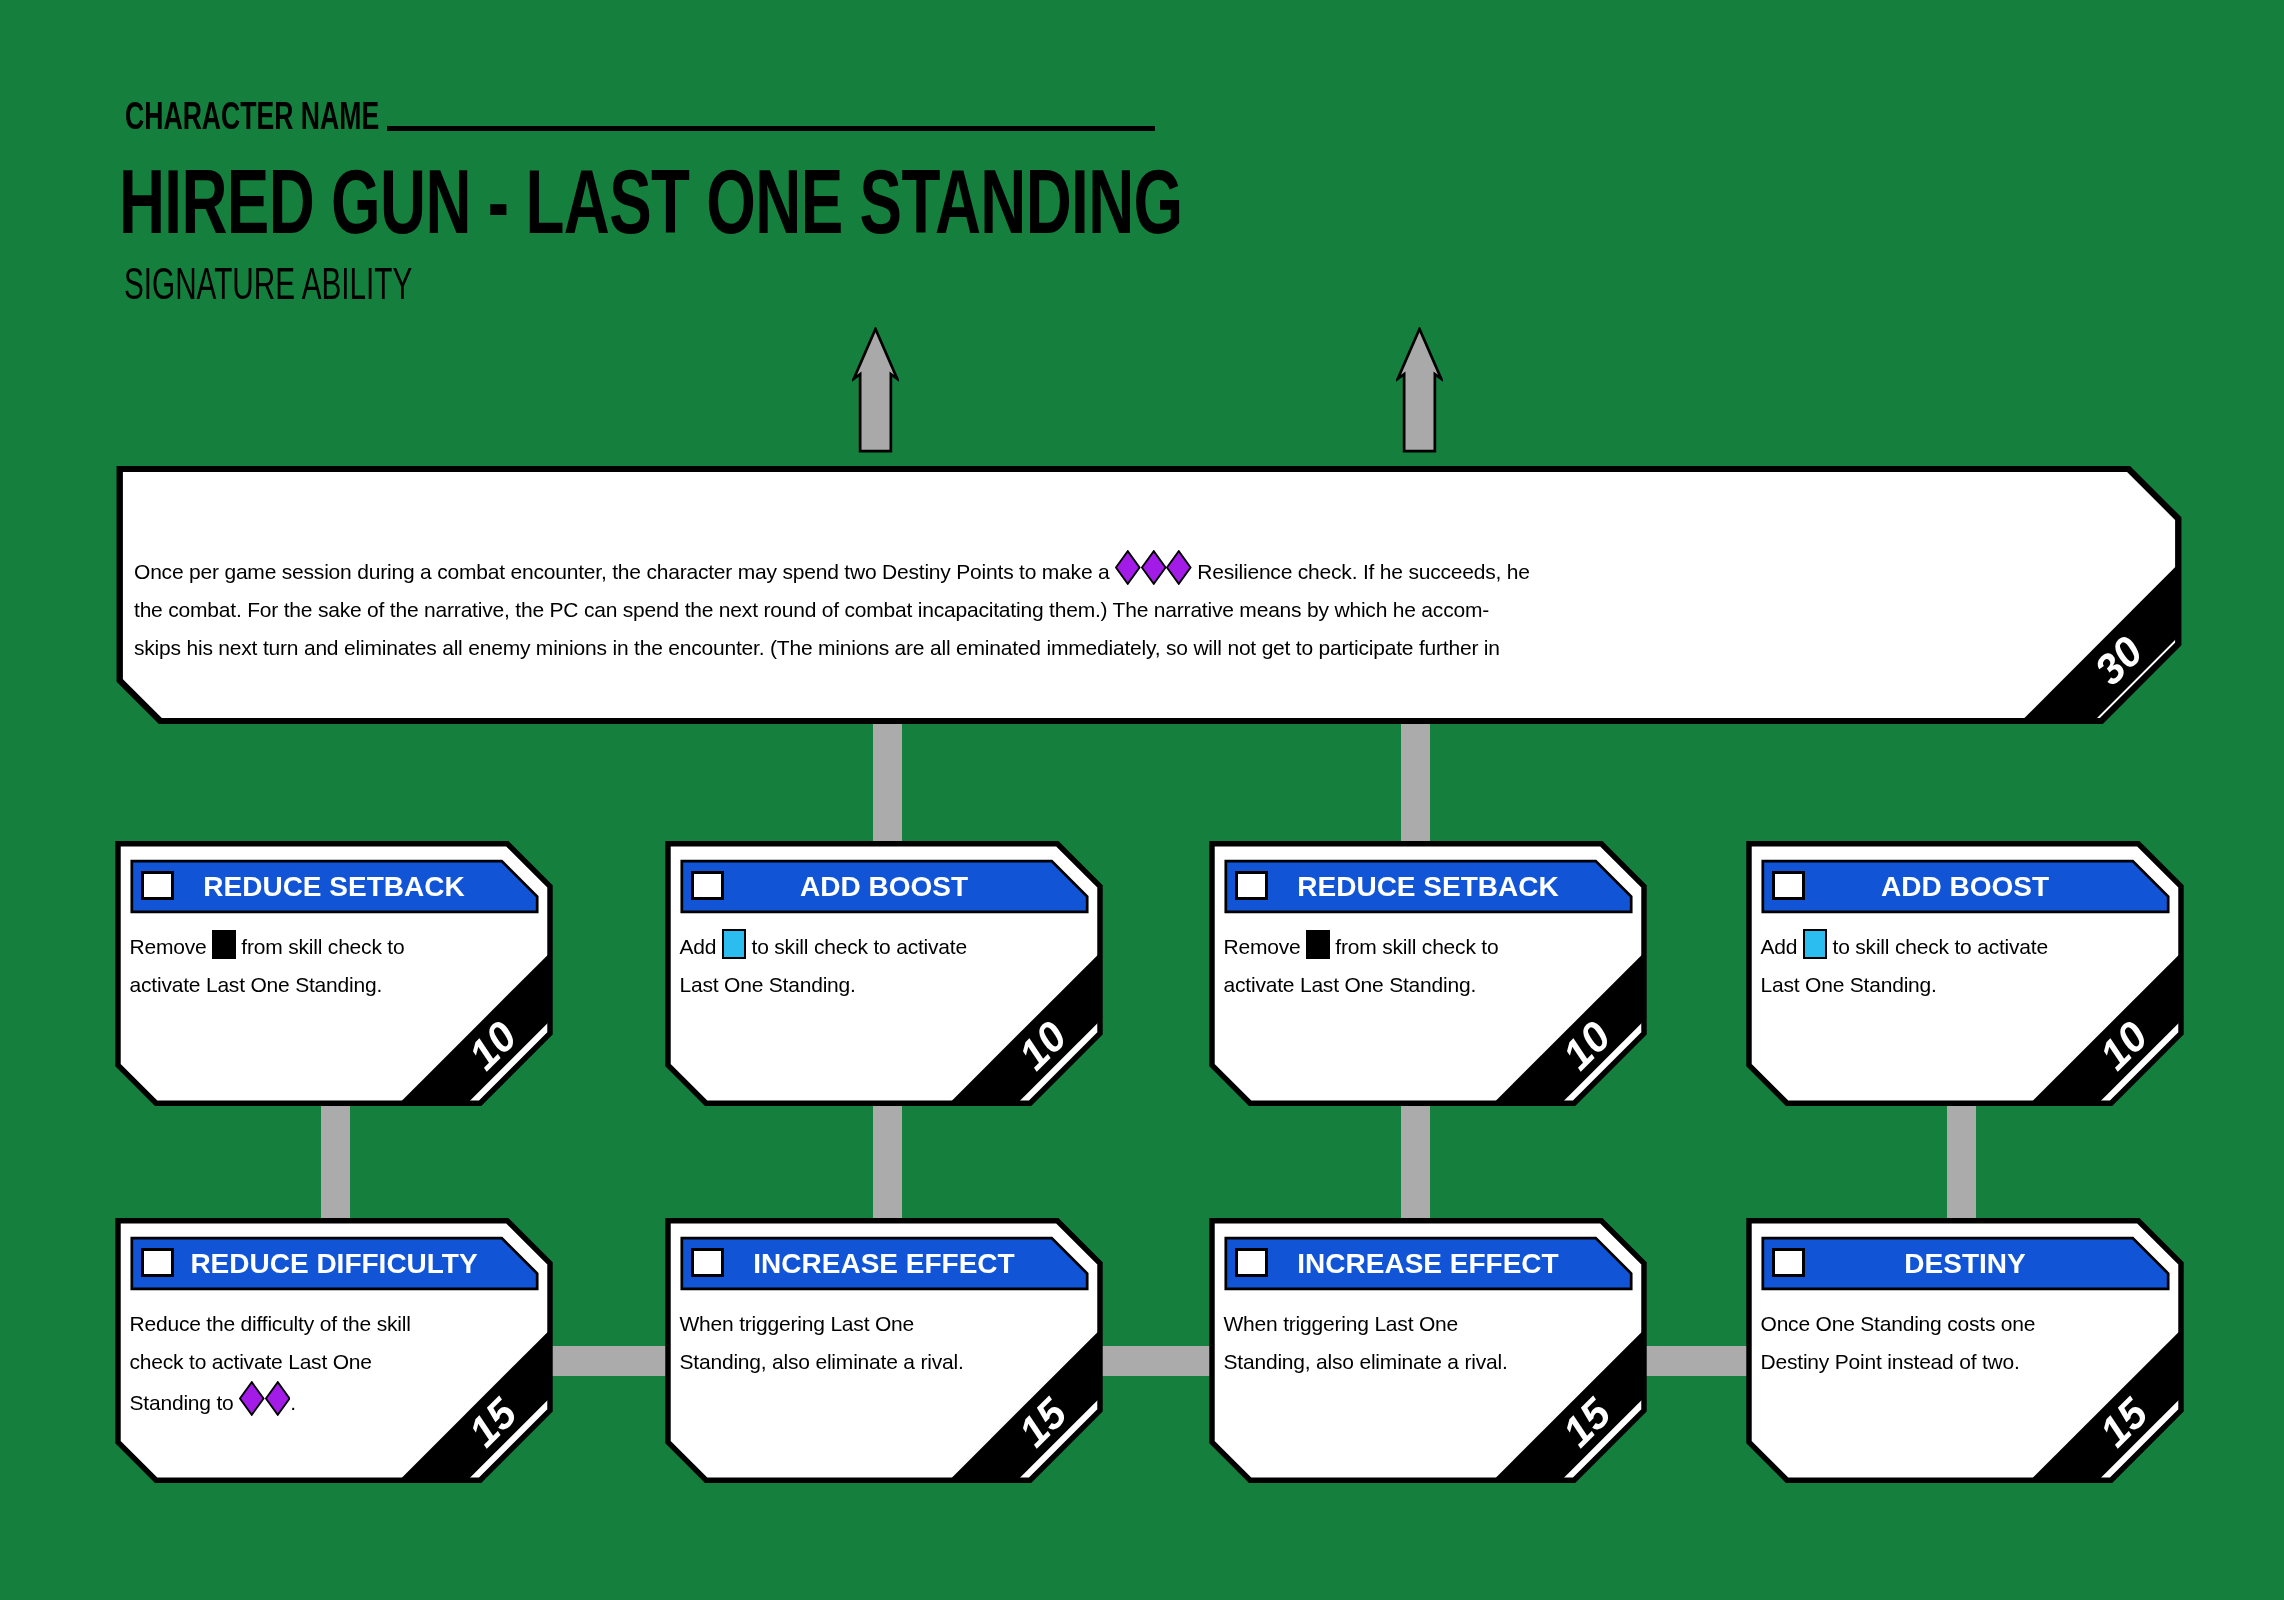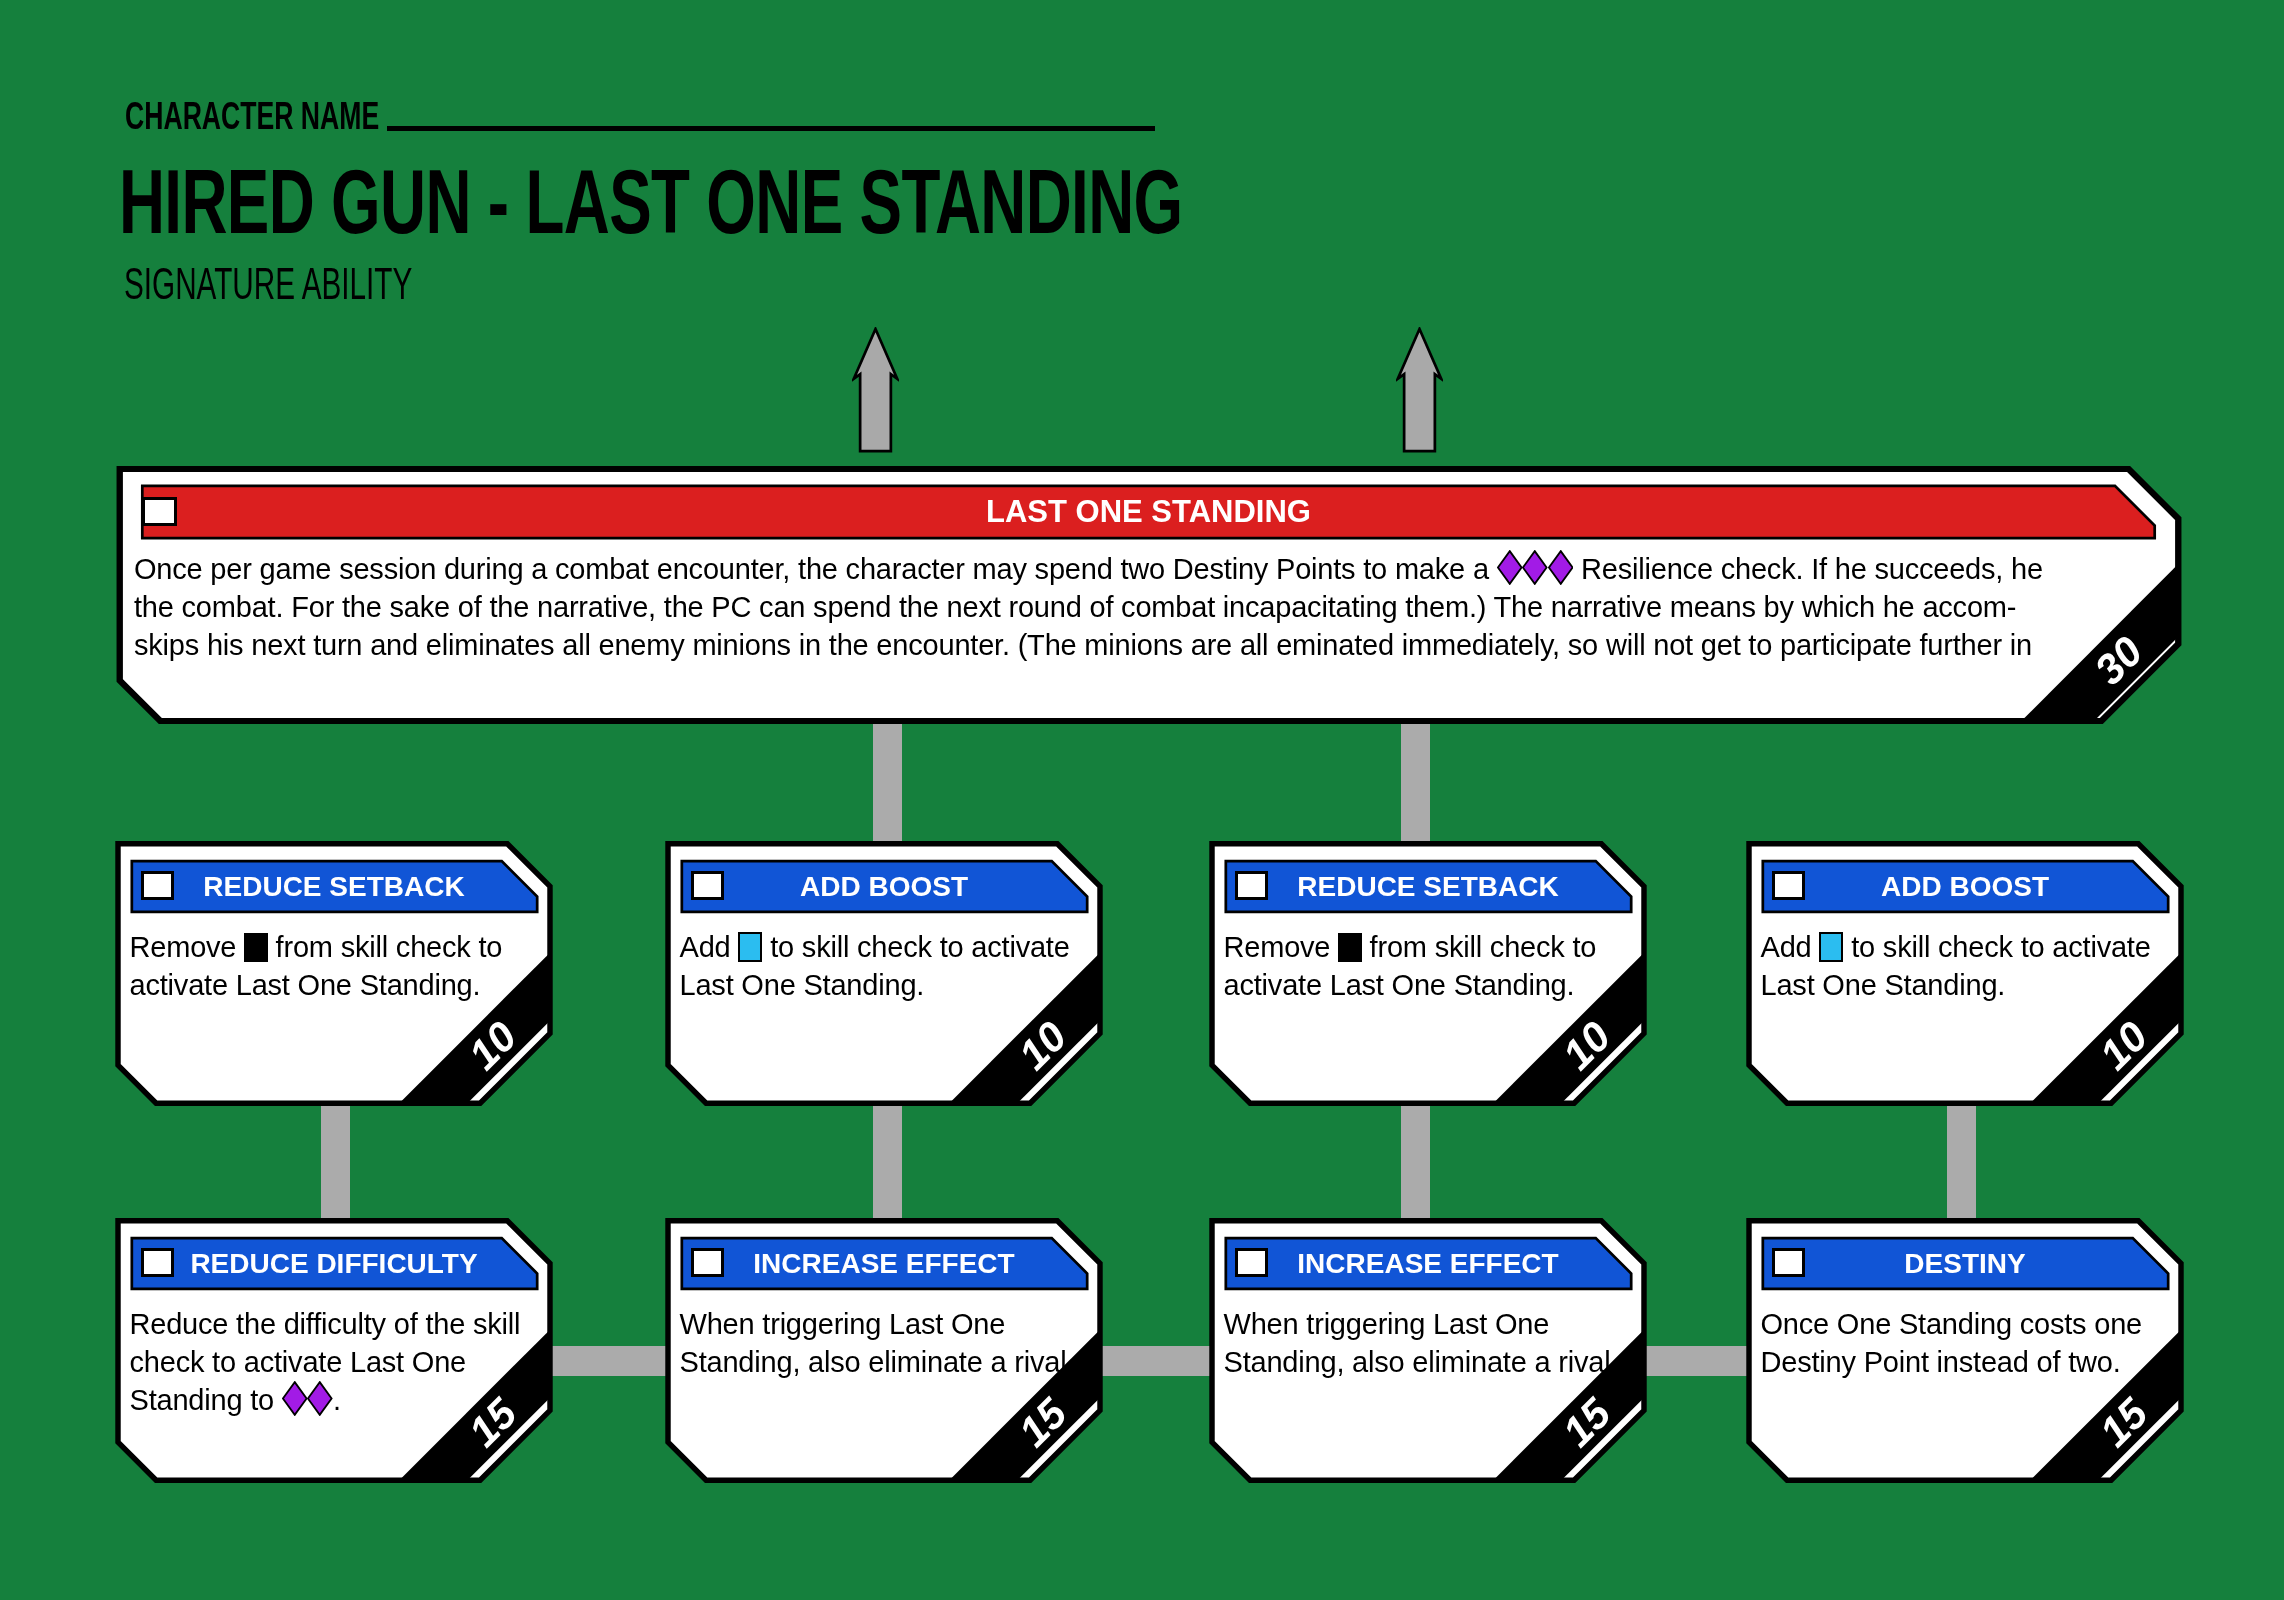--- a/index.html
+++ b/index.html
@@ -12,21 +12,21 @@
   .bigtitle{font-size:91px;font-weight:bold;transform:scaleX(0.70);transform-origin:left top;white-space:nowrap;letter-spacing:-0.9px;}
   .subtitle{font-size:45px;font-weight:normal;transform:scaleX(0.66);transform-origin:left top;white-space:nowrap;}
   
   .connector{position:absolute;background:#ABABAB;z-index:1;}
   
   .talent,.mainbox{position:absolute;z-index:2;}
   .shape{position:absolute;left:0;top:0;}
   .bar{position:absolute;}
   .bar-label{position:absolute;left:0;right:0;top:0;bottom:0;text-align:center;color:#fff;font-weight:bold;}
   .cb{position:absolute;background:#fff;border:3.6px solid #000;}
-  .tbody{position:absolute;font-size:29px;line-height:38px;letter-spacing:-0.2px;}
+  .tbody{position:absolute;font-size:21px;line-height:38px;letter-spacing:-0.2px;}
   .tline{white-space:nowrap;}
   .cost{position:absolute;color:#fff;font-weight:bold;font-style:italic;font-size:42px;
         width:91px;height:47px;line-height:47px;text-align:center;transform:rotate(-45deg);}
   .sym{display:inline-block;vertical-align:-4.5px;}
   .sym.setback-square{width:23.6px;height:29px;background:#000;}
   .sym.boost-square{width:20px;height:25.5px;background:#2BBDF0;border:2.7px solid #000;}
   .sym.difficulty-diamond svg{display:block;}
   .arrow{position:absolute;z-index:1;}
 </style>
 </head>
@@ -54,27 +54,20 @@
   <div class="connector" style="left:1947px;top:1102px;width:29px;height:124px;"></div>
   <div class="connector" style="left:545px;top:1346px;width:127px;height:30px;"></div>
   <div class="connector" style="left:1094px;top:1346px;width:127px;height:30px;"></div>
   <div class="connector" style="left:1638px;top:1346px;width:119px;height:30px;"></div>
 
   <div class="mainbox" style="left:116px;top:466px;width:2066px;height:258px;">
     <svg class="shape" width="2066" height="258" viewBox="0 0 2272 284">
       <polygon points="3,3 2214,3 2269,58 2269,196 2184,281 48,281 3,236" fill="#ffffff" stroke="#000000" stroke-width="7"></polygon>
       <polygon points="2269,108 2269,188 2176,281 2096,281" fill="#000000"></polygon>
     </svg>
-    <div class="bar" style="left:18px;top:18px;width:2029px;height:56px;">
-      <svg width="2029" height="56" viewBox="0 0 2232 62">
-        <polygon points="2,2 2186,2 2230,46 2230,60 2,60" fill="#DB1F1F" stroke="#000000" stroke-width="3"></polygon>
-      </svg>
-      <span class="cb" style="left:8.2px;top:12.7px;width:29px;height:23.6px;"></span>
-      <div class="bar-label" style="line-height:56px;font-size:31px;">LAST ONE STANDING</div>
-    </div>
     <div class="tbody" style="left:18px;top:84px;width:2041px;">
         <div class="tline"><span>Once per game session during a combat encounter, the character may spend two Destiny Points to make a </span><span class="sym difficulty-diamond" style="vertical-align: -6.4px;"><svg width="25.5" height="35" viewBox="0 0 28 38">
               <polygon points="14,1 27,19 14,37 1,19" fill="#A21BE6" stroke="#000" stroke-width="2"></polygon>
             </svg></span><span class="sym difficulty-diamond" style="vertical-align: -6.4px;"><svg width="25.5" height="35" viewBox="0 0 28 38">
               <polygon points="14,1 27,19 14,37 1,19" fill="#A21BE6" stroke="#000" stroke-width="2"></polygon>
             </svg></span><span class="sym difficulty-diamond" style="vertical-align: -6.4px;"><svg width="25.5" height="35" viewBox="0 0 28 38">
               <polygon points="14,1 27,19 14,37 1,19" fill="#A21BE6" stroke="#000" stroke-width="2"></polygon>
             </svg></span><span> Resilience check. If he succeeds, he</span></div>
         <div class="tline"><span>the combat. For the sake of the narrative, the PC can spend the next round of combat incapacitating them.) The narrative means by which he accom-</span></div>
         <div class="tline"><span>skips his next turn and eliminates all enemy minions in the encounter. (The minions are all eminated immediately, so will not get to participate further in</span></div>

